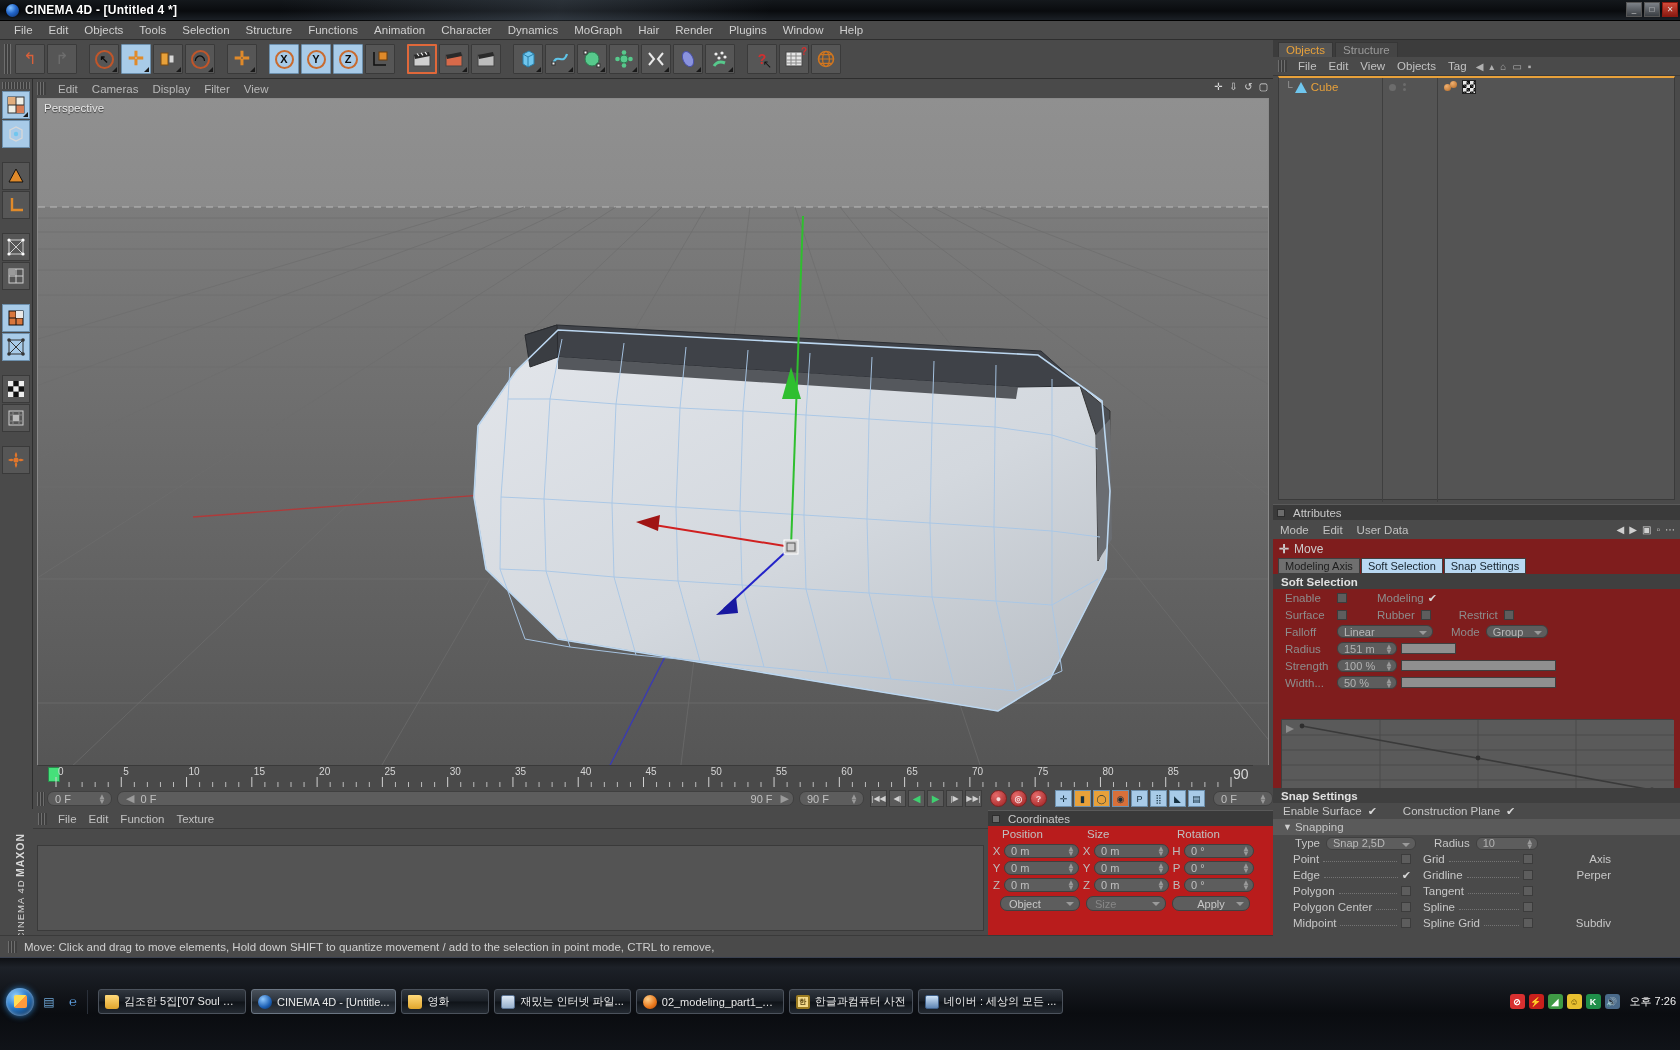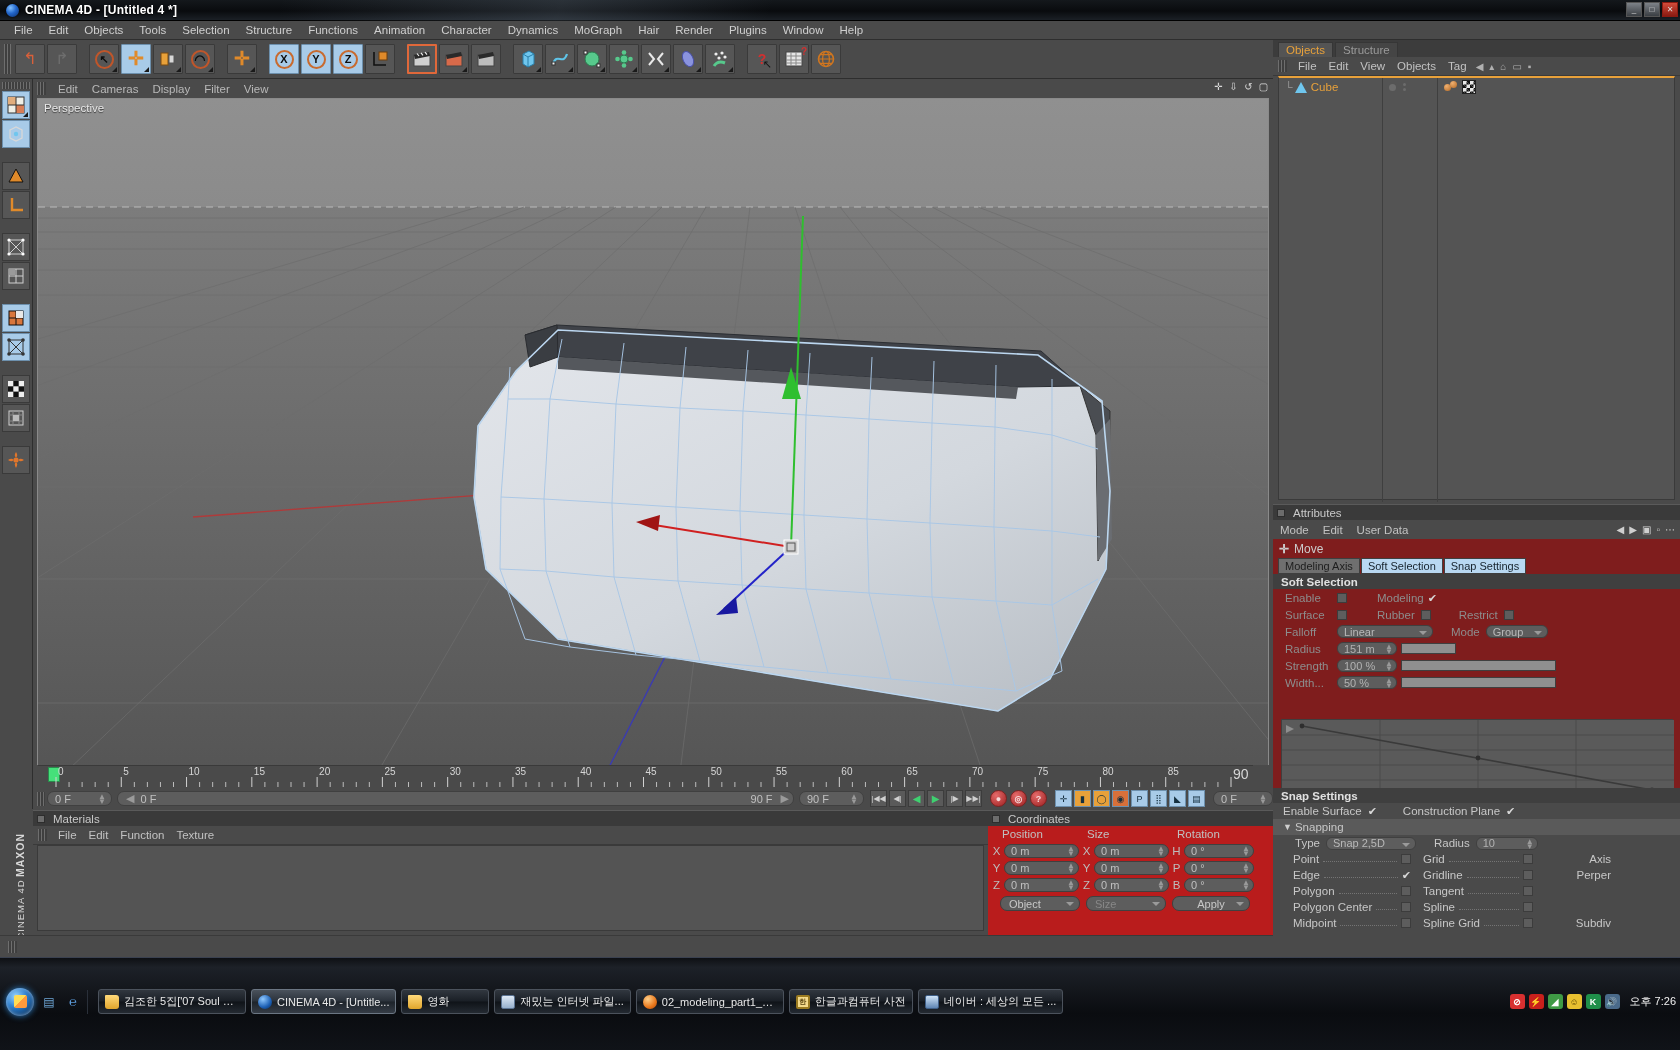--- a/index.html
+++ b/index.html
@@ -803,24 +803,20 @@
       <div class="sqbtn">P</div>
       <div class="sqbtn">⣿</div>
       <div class="sqbtn">◣</div>
       <div class="sqbtn">▤</div>
     </div>
     <div class="tlnum" style="margin-left:6px;width:60px;">0 F<span class="spin" style="right:5px;top:2px;">▲<br>▼</span></div>
   </div>
 </div>
 
 <div id="materials">
-  <div class="panelhdr">
-    <div class="box"></div>
-    <span>Materials</span>
-  </div>
   <div class="pmenu">
     <div class="pg"></div>
     <div class="mi">File</div>
     <div class="mi">Edit</div>
     <div class="mi">Function</div>
     <div class="mi">Texture</div>
   </div>
   <div id="matcanvas"></div>
 </div>
 
@@ -868,20 +864,21 @@
   </div>
 </div>
 
 <div id="maxonstrip">
   <div class="vt" style="top:40px;">MAXON</div>
   <div class="vt" style="top:95px;font-weight:normal;font-size:9.5px;">CINEMA 4D</div>
 </div>
 
 <div id="statusbar">
   <div class="sg"></div>
+  <span>Move: Click and drag to move elements, Hold down SHIFT to quantize movement / add to the selection in point mode, CTRL to remove,</span>
 </div>
 
 <div id="rightcol">
 
   <div class="tabrow">
     <div class="ptab active">Objects</div>
     <div class="ptab">Structure</div>
   </div>
 
   <div id="objmgr">

